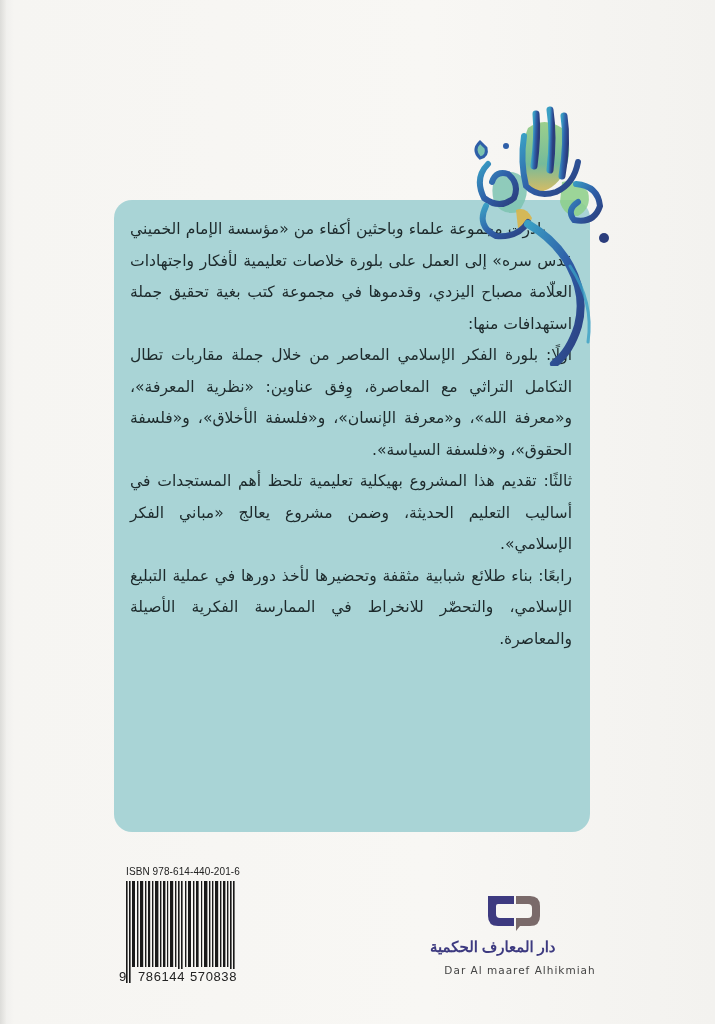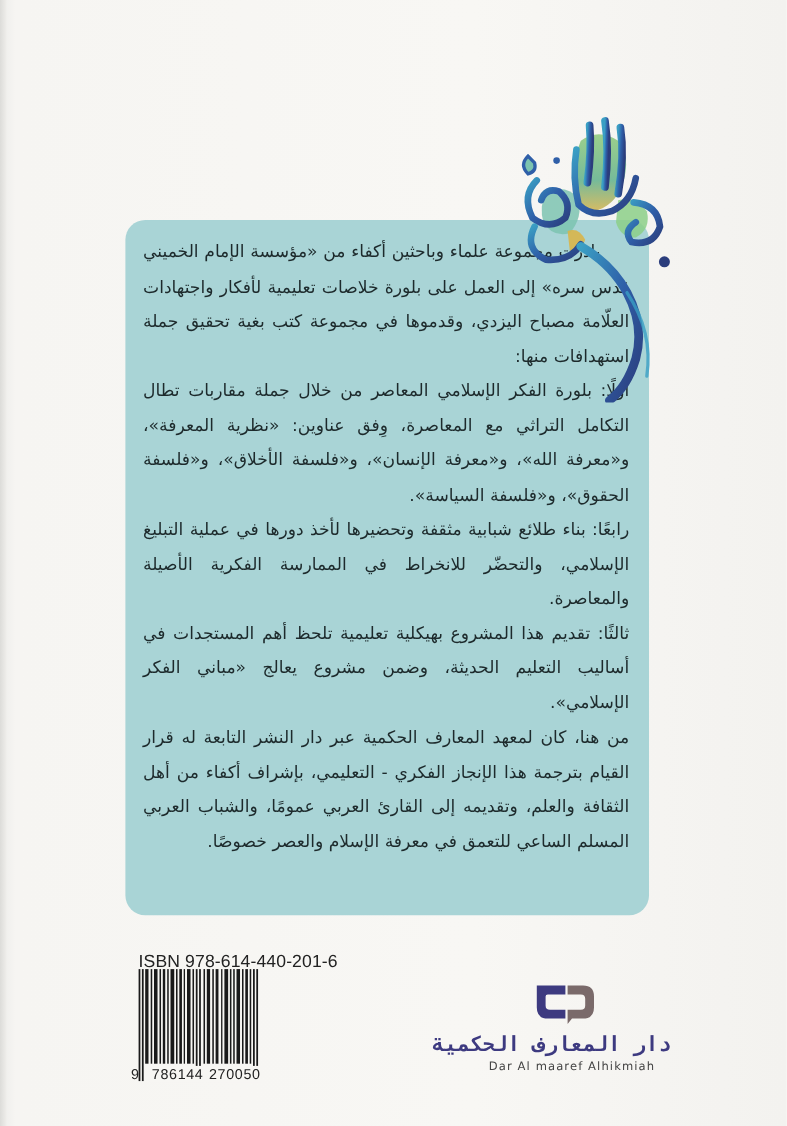--- a/index.html
+++ b/index.html
@@ -38,60 +38,59 @@
   .para.first { text-indent:26px; }
   .calligraphy {
     position:absolute; left:466px; top:106px; width:150px; height:260px;
   }
   .barcode-block {
     position:absolute; left:122px; top:866px; width:124px; height:124px;
   }
   .isbn-text {
     position:absolute; left:4px; top:0px;
     font-family:"Liberation Sans", sans-serif;
-    font-size:16px; color:#222; white-space:nowrap; letter-spacing:0.1px;
+    font-size:10px; color:#222; white-space:nowrap; letter-spacing:0.1px;
   }
   .barcode-svg { position:absolute; left:0; top:15px; }
   .barcode-digit-lead, .barcode-digits-left, .barcode-digits-right {
     position:absolute; top:103px;
     font-family:"Liberation Sans", sans-serif;
     font-size:13px; color:#222; background:#f7f6f3; padding:0 1px; line-height:15px;
   }
   .barcode-digit-lead { left:-4px; background:transparent; }
   .barcode-digits-left { left:15px; letter-spacing:0.6px; }
   .barcode-digits-right { left:67px; letter-spacing:0.6px; }
   .publisher {
     position:absolute; left:430px; top:888px; width:180px; height:100px;
     text-align:center;
   }
   .pub-logo { position:absolute; left:56px; top:6px; }
   .pub-name-ar {
     position:absolute; left:0; top:50px; width:180px;
     direction:rtl;
-    font-family:Liberation Mono, monospace; font-weight:bold;
-    font-size:19px; color:#3d3a80; text-align:right; white-space:nowrap;
+    font-family:Liberation Serif, serif; font-weight:bold;
+    font-size:15px; color:#3d3a80; text-align:left; white-space:nowrap;
   }
   .pub-name-en {
     position:absolute; left:0; top:76px; width:180px;
     font-family:"DejaVu Sans", sans-serif;
     font-size:10.5px; color:#444; letter-spacing:1px; white-space:nowrap;
   }
 </style>
 </head>
 <body>
 
 <div class="cover">
   <div class="spine-edge"></div>
 
   <div class="text-box">
     <p class="para first">بادرت مجموعة علماء وباحثين أكفاء من «مؤسسة الإمام الخميني قدس سره» إلى العمل على بلورة خلاصات تعليمية لأفكار واجتهادات العلّامة مصباح اليزدي، وقدموها في مجموعة كتب بغية تحقيق جملة استهدافات منها:</p>
     <p class="para">أولًا: بلورة الفكر الإسلامي المعاصر من خلال جملة مقاربات تطال التكامل التراثي مع المعاصرة، وِفق عناوين: «نظرية المعرفة»، و«معرفة الله»، و«معرفة الإنسان»، و«فلسفة الأخلاق»، و«فلسفة الحقوق»، و«فلسفة السياسة».</p>
+    <p class="para">ثالثًا: تقديم هذا المشروع بهيكلية تعليمية تلحظ أهم المستجدات في أساليب التعليم الحديثة، وضمن مشروع يعالج «مباني الفكر الإسلامي».</p>
     <p class="para">رابعًا: بناء طلائع شبابية مثقفة وتحضيرها لأخذ دورها في عملية التبليغ الإسلامي، والتحضّر للانخراط في الممارسة الفكرية الأصيلة والمعاصرة.</p>
-    <p class="para">ثالثًا: تقديم هذا المشروع بهيكلية تعليمية تلحظ أهم المستجدات في أساليب التعليم الحديثة، وضمن مشروع يعالج «مباني الفكر الإسلامي».</p>
-    <p class="para">من هنا، كان لمعهد المعارف الحكمية عبر دار النشر التابعة له قرار القيام بترجمة هذا الإنجاز الفكري - التعليمي، بإشراف أكفاء من أهل الثقافة والعلم، وتقديمه إلى القارئ العربي عمومًا، والشباب العربي المسلم الساعي للتعمق في معرفة الإسلام والعصر خصوصًا.</p>
   </div>
 
   <div class="calligraphy">
     <svg width="150" height="260" viewBox="0 0 150 260">
       <defs>
         <linearGradient id="cg1" x1="0" y1="0" x2="1" y2="1">
           <stop offset="0" stop-color="#3a9fc4"></stop>
           <stop offset="0.5" stop-color="#2f5fa8"></stop>
           <stop offset="1" stop-color="#2b3d7c"></stop>
         </linearGradient>
@@ -155,21 +154,21 @@
         <rect x="93" y="0" width="3.2" height="86"></rect>
         <rect x="98" y="0" width="1.4" height="86"></rect>
         <rect x="101" y="0" width="2.4" height="86"></rect>
         <rect x="105" y="0" width="1.4" height="86"></rect>
         <rect x="108" y="0" width="1.6" height="102"></rect>
         <rect x="111" y="0" width="1.6" height="102"></rect>
       </g>
     </svg>
     <span class="barcode-digit-lead">9</span>
     <span class="barcode-digits-left">786144</span>
-    <span class="barcode-digits-right">270050</span>
+    <span class="barcode-digits-right">570838</span>
   </div>
 
   <div class="publisher">
     <svg class="pub-logo" width="56" height="38" viewBox="0 0 56 38">
       <path d="M2 2 H28 V10 H12 Q10 10 10 12 V20 Q10 24 14 24 H28 V32 H12 Q2 32 2 22Z" fill="#3d3a80"></path>
       <path d="M30 2 H44 Q54 2 54 12 V22 Q54 32 44 32 H34 L30 37 Z M30 10 V24 H42 Q46 24 46 20 V14 Q46 10 42 10Z" fill="#7a6a6a" fill-rule="evenodd"></path>
     </svg>
     <div class="pub-name-ar">دار المعارف الحكمية</div>
     <div class="pub-name-en">Dar Al maaref Alhikmiah</div>
   </div>

